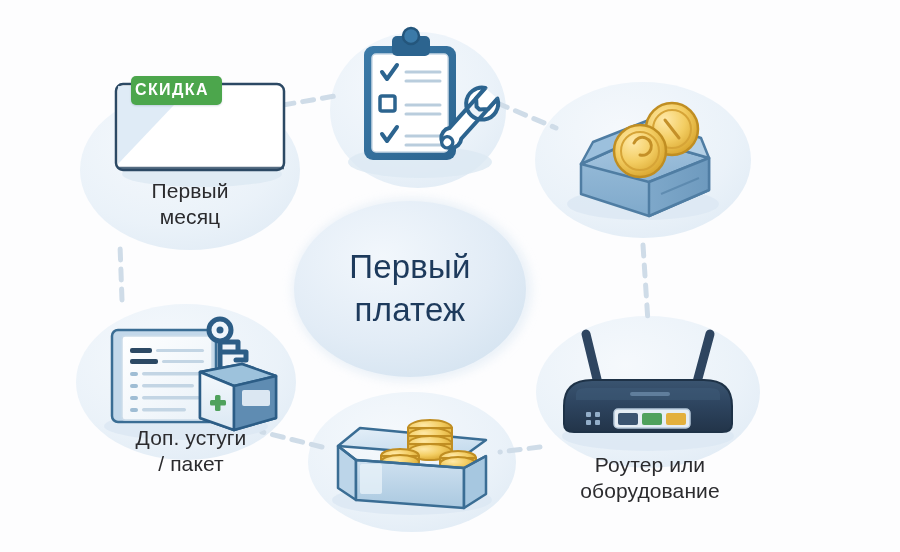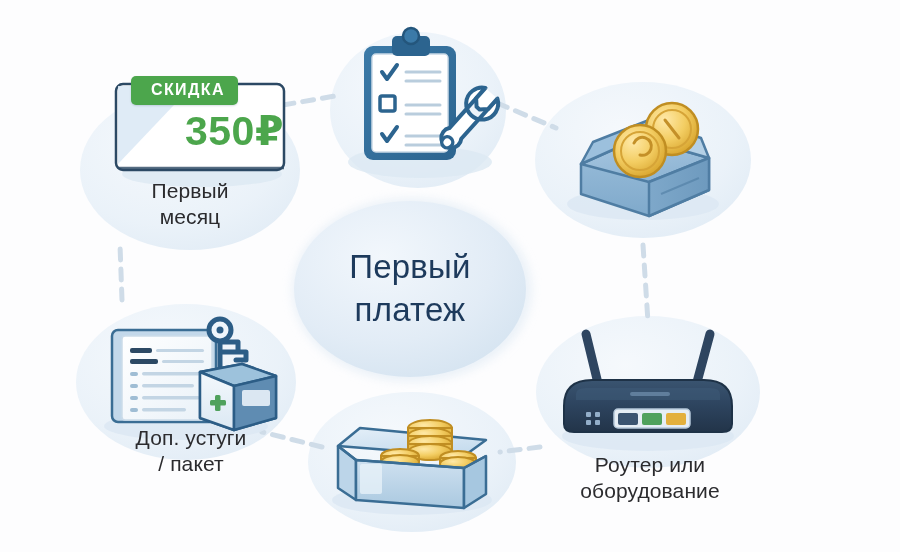--- a/index.html
+++ b/index.html
@@ -31,21 +31,21 @@
     white-space:pre-line;
     letter-spacing:.2px;
   }
   .card-banner{
     position:absolute;
     background:#4ca64c;
     color:#ffffff;
     font-size:16px;
     font-weight:bold;
     letter-spacing:1.4px;
-    padding:5px 13px 6px 20px;
+    padding:5px 13px 6px 4px;
     border-radius:5px;
     box-shadow:0 1px 2px rgba(40,70,100,.18);
   }
   .card-amount{
     position:absolute;
     color:#4ca64c;
     font-size:41px;
     font-weight:bold;
     letter-spacing:.5px;
   }
@@ -291,21 +291,20 @@
       <ellipse cx="0" cy="50" rx="80" ry="13" fill="#dce8f3" opacity=".8"></ellipse>
       <rect x="-86" y="-40" width="168" height="86" rx="7" fill="#ffffff" stroke="#2c4964" stroke-width="2.5"></rect>
       <path d="M-84,-38 L-10,-38 L-84,40 Z" fill="#dbe9f5" opacity=".9"></path>
       <path d="M-84,44 L82,44" stroke="#2c4964" stroke-width="2.5" opacity=".8"></path>
     </g>
 
   </svg>
 
   <div class="card-banner" style="left:131px;top:76px;">СКИДКА</div>
 
-  <div class="card-amount" style="left:185px;top:107px;">350₽</div>
 
   <div class="center-lbl" style="left:300px;top:246px;width:220px;">Первый
 платеж</div>
 
   <div class="lbl" style="left:100px;top:178px;width:180px;">Первый
 месяц</div>
 
 
   <div class="lbl" style="left:96px;top:425px;width:190px;">Доп. устуги
 / пакет</div>

